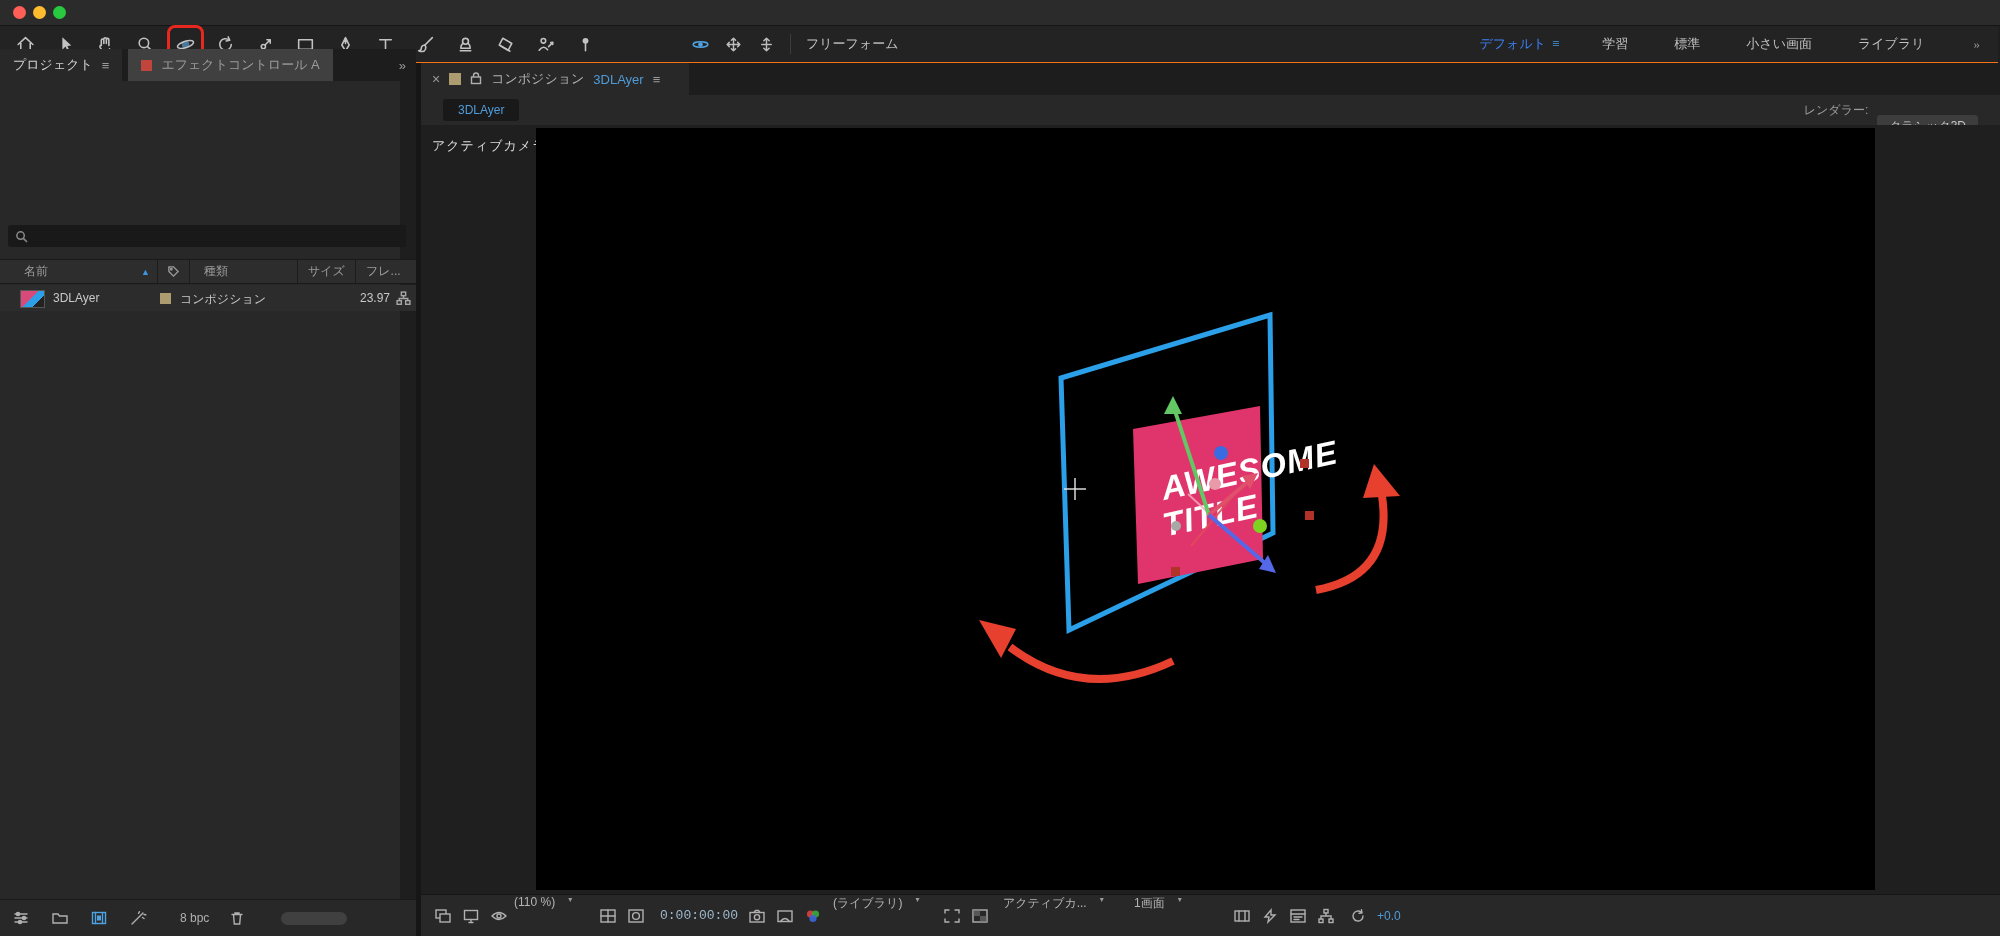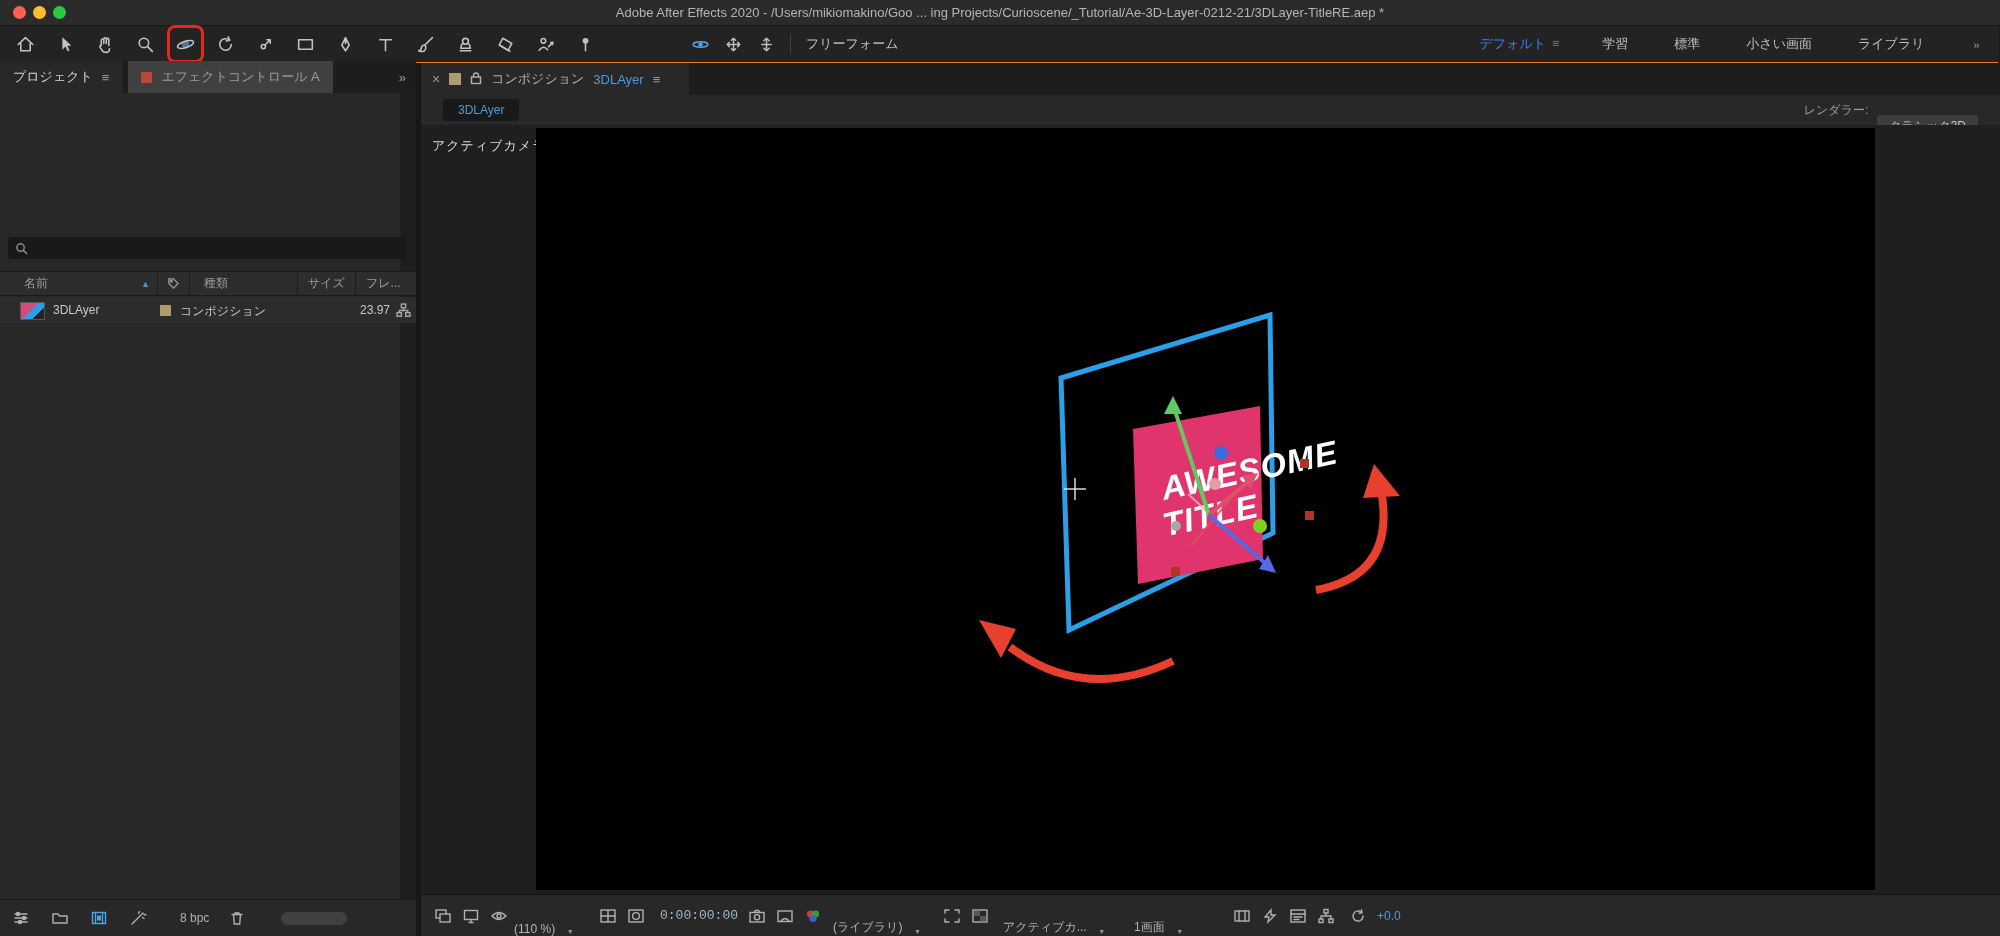--- a/index.html
+++ b/index.html
@@ -21,21 +21,21 @@
   .cam-mode{width:25px;height:25px;display:flex;align-items:center;justify-content:center;}
   .cam-mode svg{width:19px;height:19px;fill:none;stroke:#bdbdbd;stroke-width:1.4;stroke-linecap:round;}
   .vsep{position:absolute;top:8px;width:1px;height:20px;background:#3c3c3c;}
   .freeform{position:absolute;left:806px;top:0;height:36px;display:flex;align-items:center;font-size:13px;color:#c4c4c4;}
   .workspaces{position:absolute;right:18px;top:0;height:36px;display:flex;align-items:center;font-size:13px;color:#c0c0c0;}
   .ws-item{padding:0 23px;white-space:nowrap;}
   .ws-item.active{color:#3b82f6;padding-right:6px;}
   .ws-menu{color:#3f96e0;font-size:13px;padding-right:20px;}
   .ws-overflow{color:#9a9a9a;padding-left:26px;}
   
-  .left-panel{position:absolute;left:0;top:61px;width:400px;bottom:0;background:#282828;}
+  .left-panel{position:absolute;left:0;top:49px;width:400px;bottom:0;background:#282828;}
   .panel-divider{position:absolute;left:416px;top:63px;width:5px;bottom:0;background:#161616;}
   .ptabbar{position:absolute;left:0;top:0;width:416px;height:32px;background:#1d1d1d;display:flex;align-items:stretch;}
   .ptab{display:flex;align-items:center;gap:9px;padding:0 13px;font-size:13px;white-space:nowrap;overflow:hidden;}
   .ptab.active{background:#282828;color:#d2d2d2;}
   .ptab.inactive{background:#404040;color:#9c9c9c;margin-left:6px;max-width:210px;}
   .hamb{color:#9a9a9a;font-size:13px;}
   .red-sq{flex:0 0 11px;width:11px;height:11px;background:#c0453c;}
   .ptab-overflow{margin-left:auto;display:flex;align-items:center;padding:0 10px;color:#9a9a9a;font-size:13px;}
   .search{position:absolute;left:8px;top:176px;width:398px;height:22px;background:#191919;border-radius:3px;
       display:flex;align-items:center;padding:0 7px;gap:6px;box-sizing:border-box;}
@@ -85,32 +85,31 @@
   .black{position:absolute;left:115px;top:3px;width:1339px;height:762px;background:#000;}
   .cam-label{position:absolute;left:11px;top:12px;font-size:13px;color:#dedede;letter-spacing:1px;white-space:nowrap;}
   
   .cstatus{position:absolute;left:0;bottom:0;right:0;height:41px;background:#282828;border-top:1px solid #151515;
       font-size:12px;color:#b5b5b5;}
   .sgroup{position:absolute;top:0;height:41px;display:flex;align-items:center;gap:10px;white-space:nowrap;}
   .sgroup svg{width:18px;height:16px;stroke:#b0b0b0;fill:none;stroke-width:1.4;stroke-linecap:round;}
   .caret{font-size:8px;color:#9a9a9a;margin-left:3px;}
   .timecode{font-family:"Liberation Mono","DejaVu Sans Mono",monospace;color:#9db8cc;font-size:13px;}
   .exposure{color:#4f9bd8;}
-  .dd{display:flex;align-items:flex-end;}
+  .dd{display:flex;align-items:flex-start;}
 </style>
 </head>
 <body>
 
 <div id="app">
 
   <div class="titlebar">
     <div class="traffic t-red"></div>
     <div class="traffic t-yellow"></div>
     <div class="traffic t-green"></div>
-    <div class="title-text">Adobe After Effects 2020 - /Users/mikiomakino/Goo ... ing Projects/Curioscene/_Tutorial/Ae-3D-Layer-0212-21/3DLayer-TitleRE.aep *</div>
   </div>
 
   <div class="toolbar">
     <div class="tools">
       <div class="tool">
           <svg viewBox="0 0 20 20">
             <path d="M3 10 L10 3.5 L17 10 M5.5 8.5 V16 H14.5 V8.5"></path>
           </svg>
         </div>
       <div class="tool">

